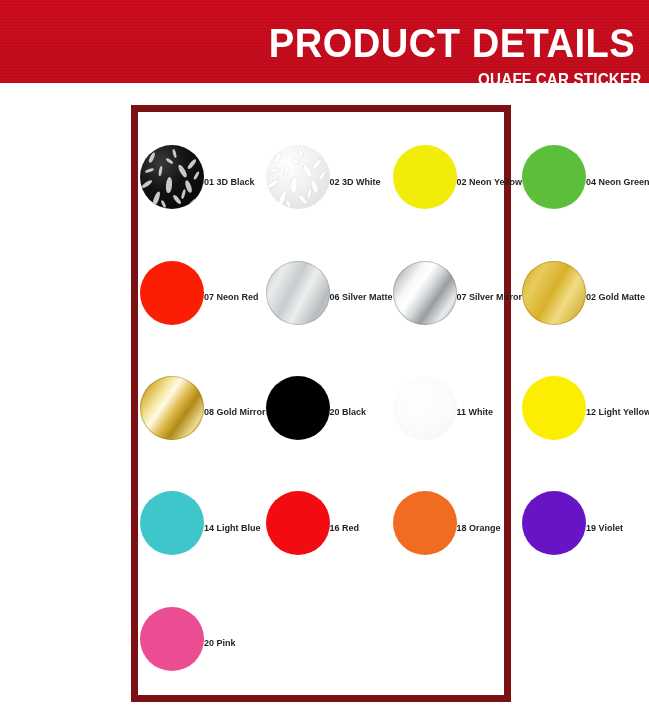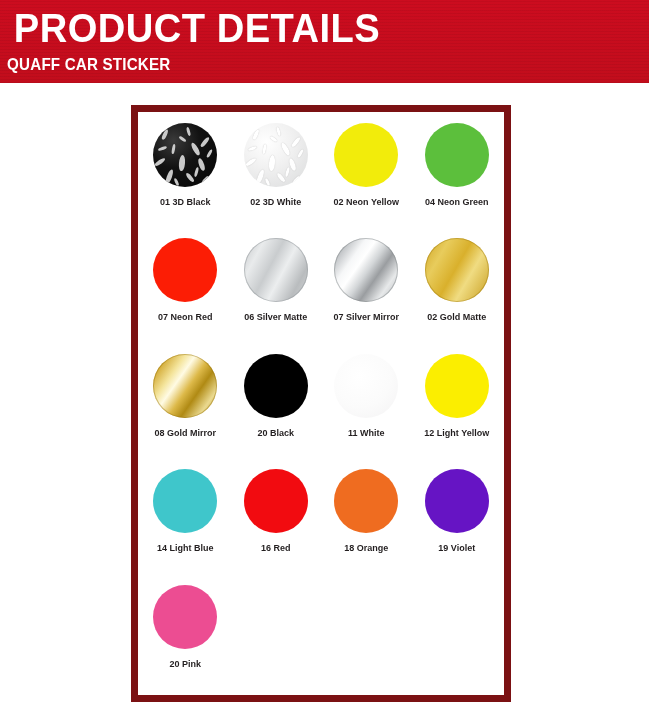--- a/index.html
+++ b/index.html
@@ -14,23 +14,23 @@
   .banner{
     position:relative;
     width:649px;
     height:83px;
     background:#c80d1e;
     background-image:
       repeating-linear-gradient(0deg, rgba(0,0,0,.05) 0 1px, transparent 1px 3px),
       linear-gradient(180deg,#cc0c1f 0%, #c20d1c 100%);
     display:flex;
     flex-direction:column;
-    align-items:flex-start;
+    align-items:flex-end;
     justify-content:flex-start;
-    padding-top:7px;
+    padding-top:22px;
   }
   .banner-title{
     color:#ffffff;
     font-size:41px;
     line-height:43px;
     font-weight:bold;
     letter-spacing:.5px;
     transform:scaleX(.93);
     font-family:"Liberation Sans", sans-serif;
   }
@@ -64,21 +64,21 @@
   .grid{
     position:absolute;
     inset:0;
     display:grid;
     grid-template-columns:repeat(4,1fr);
     grid-template-rows:repeat(5,1fr);
     padding:4px 2px 2px 2px;
   }
   .cell{
     display:flex;
-    flex-direction:column;
+    flex-direction:row;
     align-items:center;
     justify-content:flex-start;
     padding-top:7px;
   }
   .swatch{
     width:64px;
     height:64px;
     border-radius:50%;
     position:relative;
     overflow:hidden;

